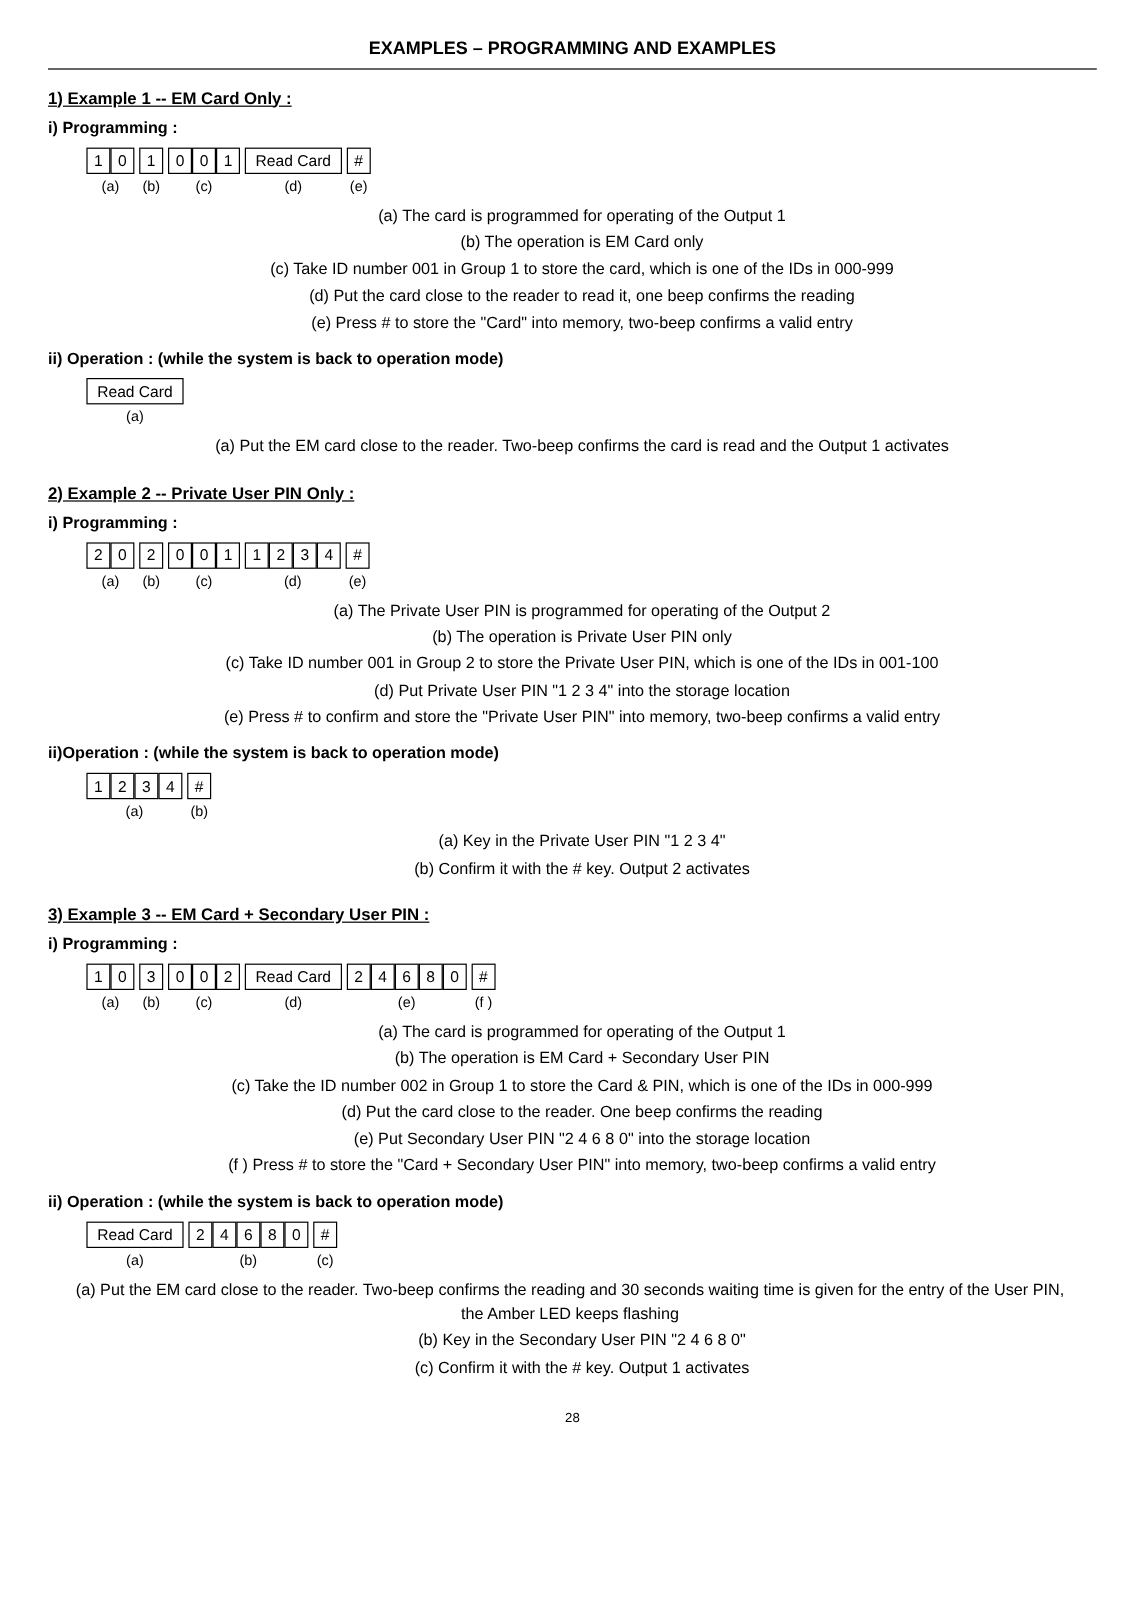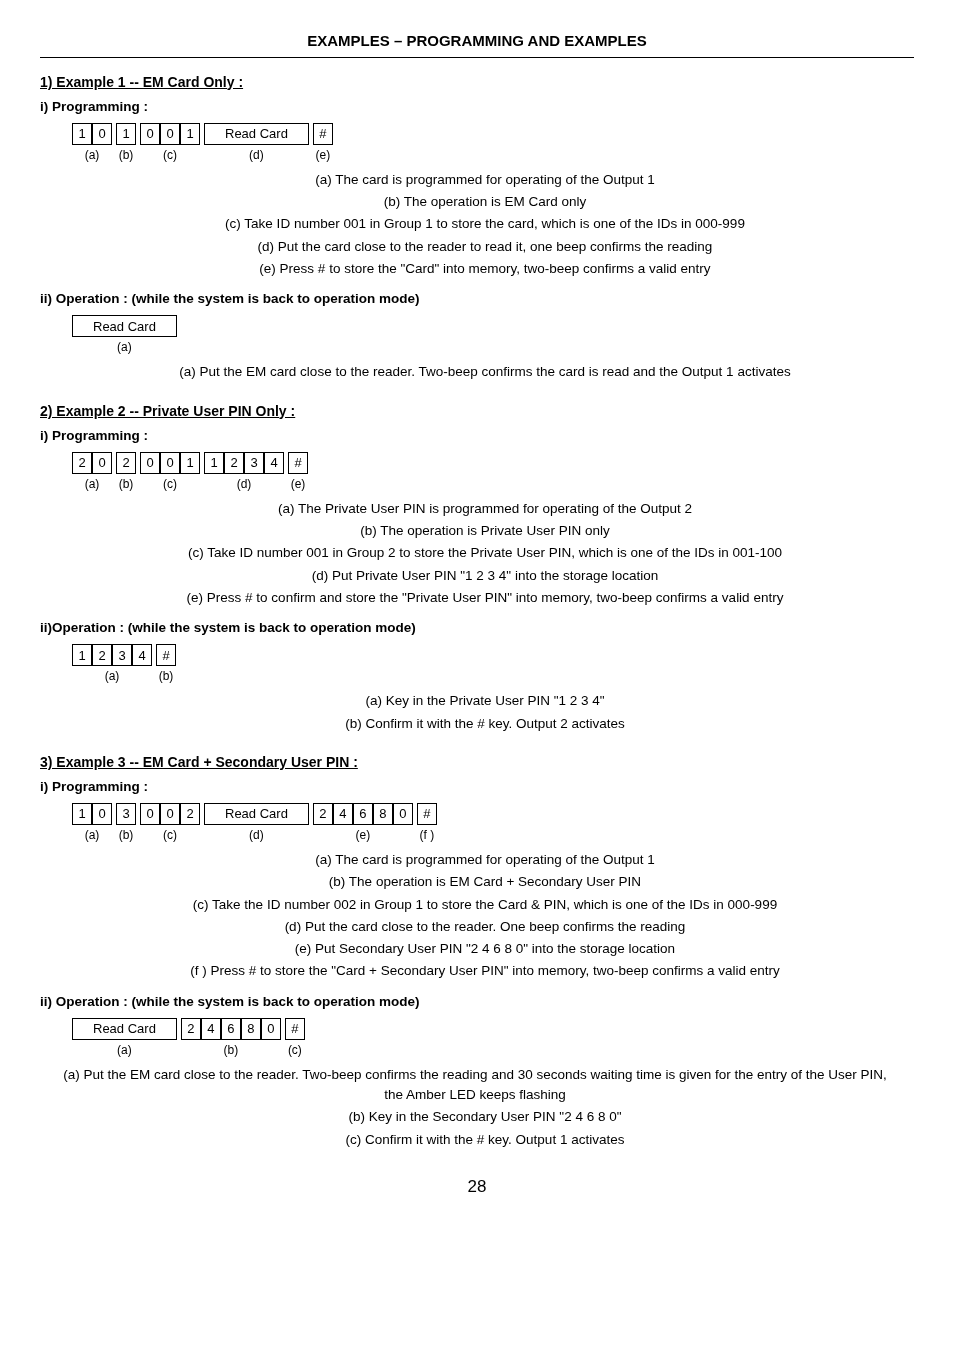--- a/index.html
+++ b/index.html
@@ -47,21 +47,21 @@
       font-size: 13px;
       padding: 0 3px;
     }
     .cell-label {
       border: 1px solid #000;
       height: 22px;
       display: flex;
       align-items: center;
       justify-content: center;
       font-size: 13px;
-      padding: 0 20px;
+      padding: 0 8px;
       white-space: nowrap;
     }
     .col-label {
       font-size: 12px;
       margin-top: 1px;
       text-align: center;
     }
     .list-item {
       margin-left: 16px;
       margin-bottom: 2px;
@@ -69,21 +69,21 @@
     }
     .section {
       margin-bottom: 18px;
     }
     .sub-section {
       margin-bottom: 10px;
     }
     .page-num {
       text-align: center;
       margin-top: 24px;
-      font-size: 17px;
+      font-size: 11px;
     }
     .inline-col {
       display: flex;
       flex-direction: column;
       align-items: center;
     }
     .spacer { width: 4px; }
   </style>
 </head>
 <body>

